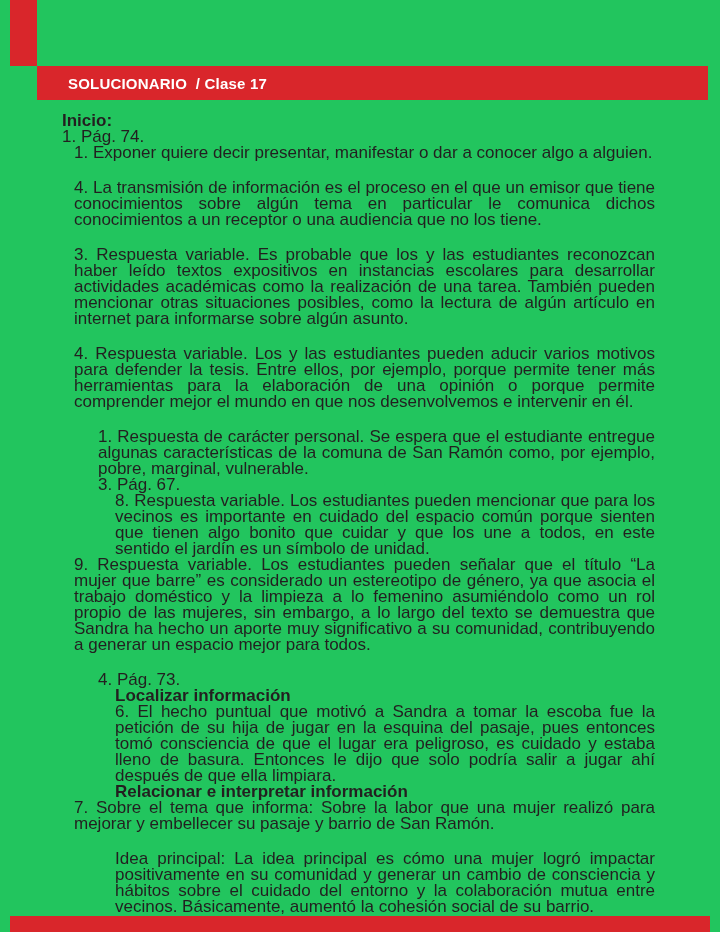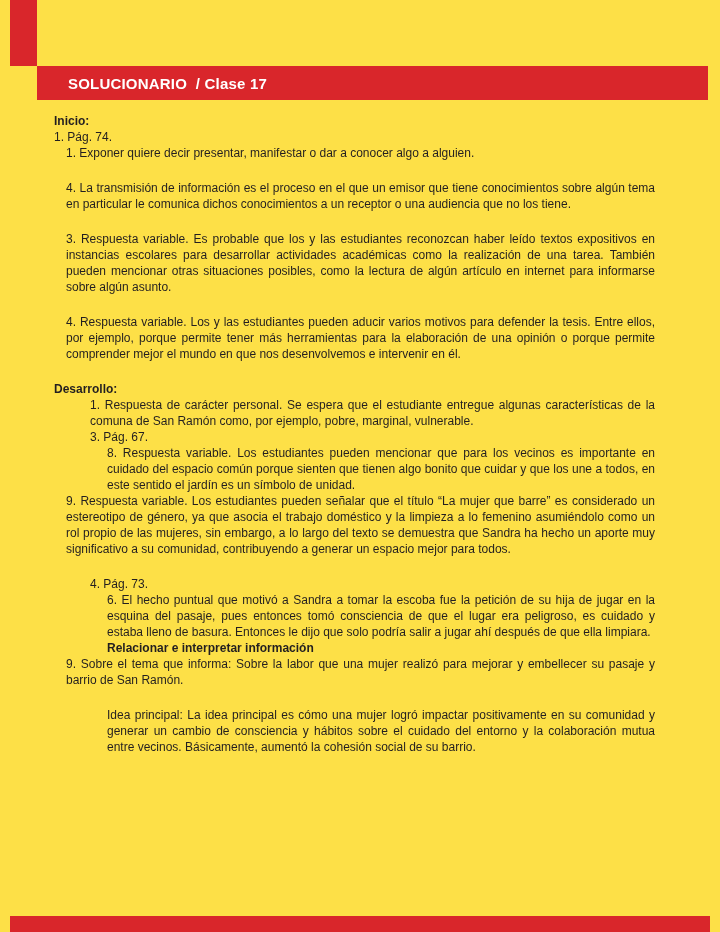--- a/index.html
+++ b/index.html
@@ -8,42 +8,42 @@
   }
   *{margin:0;padding:0;box-sizing:border-box;}
   html,body{width:720px;height:932px;}
   body{
     background:#ffffff;
     font-family:"Liberation Sans",sans-serif;
     position:relative;
     overflow:hidden;
     color:var(--text);
   }
-  .page{position:absolute;inset:0;background:#fde047;}
+  .page{position:absolute;inset:0;background:#22c55e;}
   .corner-tab{
     position:absolute;left:10px;top:0;width:27px;height:66px;
     background:var(--accent);
   }
   .header-bar{
     position:absolute;left:37px;top:66px;right:12px;height:34px;
     background:var(--accent);
     display:flex;align-items:center;
     padding-left:31px;
   }
   .header-title{
     color:#ffffff;font-weight:bold;font-size:15px;letter-spacing:.2px;
     white-space:pre;
   }
   .bottom-bar{
     position:absolute;left:10px;right:10px;bottom:0;height:16px;
     background:var(--accent);
   }
   .content{
-    position:absolute;left:54px;right:65px;top:113px;
-    font-size:12px;line-height:16px;color:var(--text);
+    position:absolute;left:62px;right:65px;top:113px;
+    font-size:17px;line-height:16px;color:var(--text);
   }
   .p{text-align:justify;}
   .b{font-weight:bold;text-align:left;}
   .l1{margin-left:36px;}
   .l2{margin-left:53px;}
   .gap{margin-bottom:19px;margin-left:12px;}
 </style>
 </head>
 <body>
 
@@ -55,27 +55,27 @@
     <span class="header-title">SOLUCIONARIO  / Clase 17</span>
   </div>
 
   <div class="content">
     <div class="p b">Inicio:</div>
     <div class="p">1. Pág. 74.</div>
     <div class="p l1 gap">1. Exponer quiere decir presentar, manifestar o dar a conocer algo a alguien.</div>
     <div class="p l1 gap">4. La transmisión de información es el proceso en el que un emisor que tiene conocimientos sobre algún tema en particular le comunica dichos conocimientos a un receptor o una audiencia que no los tiene.</div>
     <div class="p l1 gap">3. Respuesta variable. Es probable que los y las estudiantes reconozcan haber leído textos expositivos en instancias escolares para desarrollar actividades académicas como la realización de una tarea. También pueden mencionar otras situaciones posibles, como la lectura de algún artículo en internet para informarse sobre algún asunto.</div>
     <div class="p l1 gap">4. Respuesta variable. Los y las estudiantes pueden aducir varios motivos para defender la tesis. Entre ellos, por ejemplo, porque permite tener más herramientas para la elaboración de una opinión o porque permite comprender mejor el mundo en que nos desenvolvemos e intervenir en él.</div>
-    <div class="p b">Desarrollo:</div>
     <div class="p l1">1. Respuesta de carácter personal. Se espera que el estudiante entregue algunas características de la comuna de San Ramón como, por ejemplo, pobre, marginal, vulnerable.</div>
     <div class="p l1">3. Pág. 67.</div>
     <div class="p l2">8. Respuesta variable. Los estudiantes pueden mencionar que para los vecinos es importante en cuidado del espacio común porque sienten que tienen algo bonito que cuidar y que los une a todos, en este sentido el jardín es un símbolo de unidad.</div>
     <div class="p l2 gap">9. Respuesta variable. Los estudiantes pueden señalar que el título “La mujer que barre” es considerado un estereotipo de género, ya que asocia el trabajo doméstico y la limpieza a lo femenino asumiéndolo como un rol propio de las mujeres, sin embargo, a lo largo del texto se demuestra que Sandra ha hecho un aporte muy significativo a su comunidad, contribuyendo a generar un espacio mejor para todos.</div>
     <div class="p l1">4. Pág. 73.</div>
+    <div class="p l2 b">Localizar información</div>
     <div class="p l2">6. El hecho puntual que motivó a Sandra a tomar la escoba fue la petición de su hija de jugar en la esquina del pasaje, pues entonces tomó consciencia de que el lugar era peligroso, es cuidado y estaba lleno de basura. Entonces le dijo que solo podría salir a jugar ahí después de que ella limpiara.</div>
     <div class="p l2 b">Relacionar e interpretar información</div>
-    <div class="p l2 gap">9. Sobre el tema que informa: Sobre la labor que una mujer realizó para mejorar y embellecer su pasaje y barrio de San Ramón.</div>
+    <div class="p l2 gap">7. Sobre el tema que informa: Sobre la labor que una mujer realizó para mejorar y embellecer su pasaje y barrio de San Ramón.</div>
     <div class="p l2">Idea principal: La idea principal es cómo una mujer logró impactar positivamente en su comunidad y generar un cambio de consciencia y hábitos sobre el cuidado del entorno y la colaboración mutua entre vecinos. Básicamente, aumentó la cohesión social de su barrio.</div>
   </div>
 
   <div class="bottom-bar"></div>
 
 </div>
 
 </body></html>

